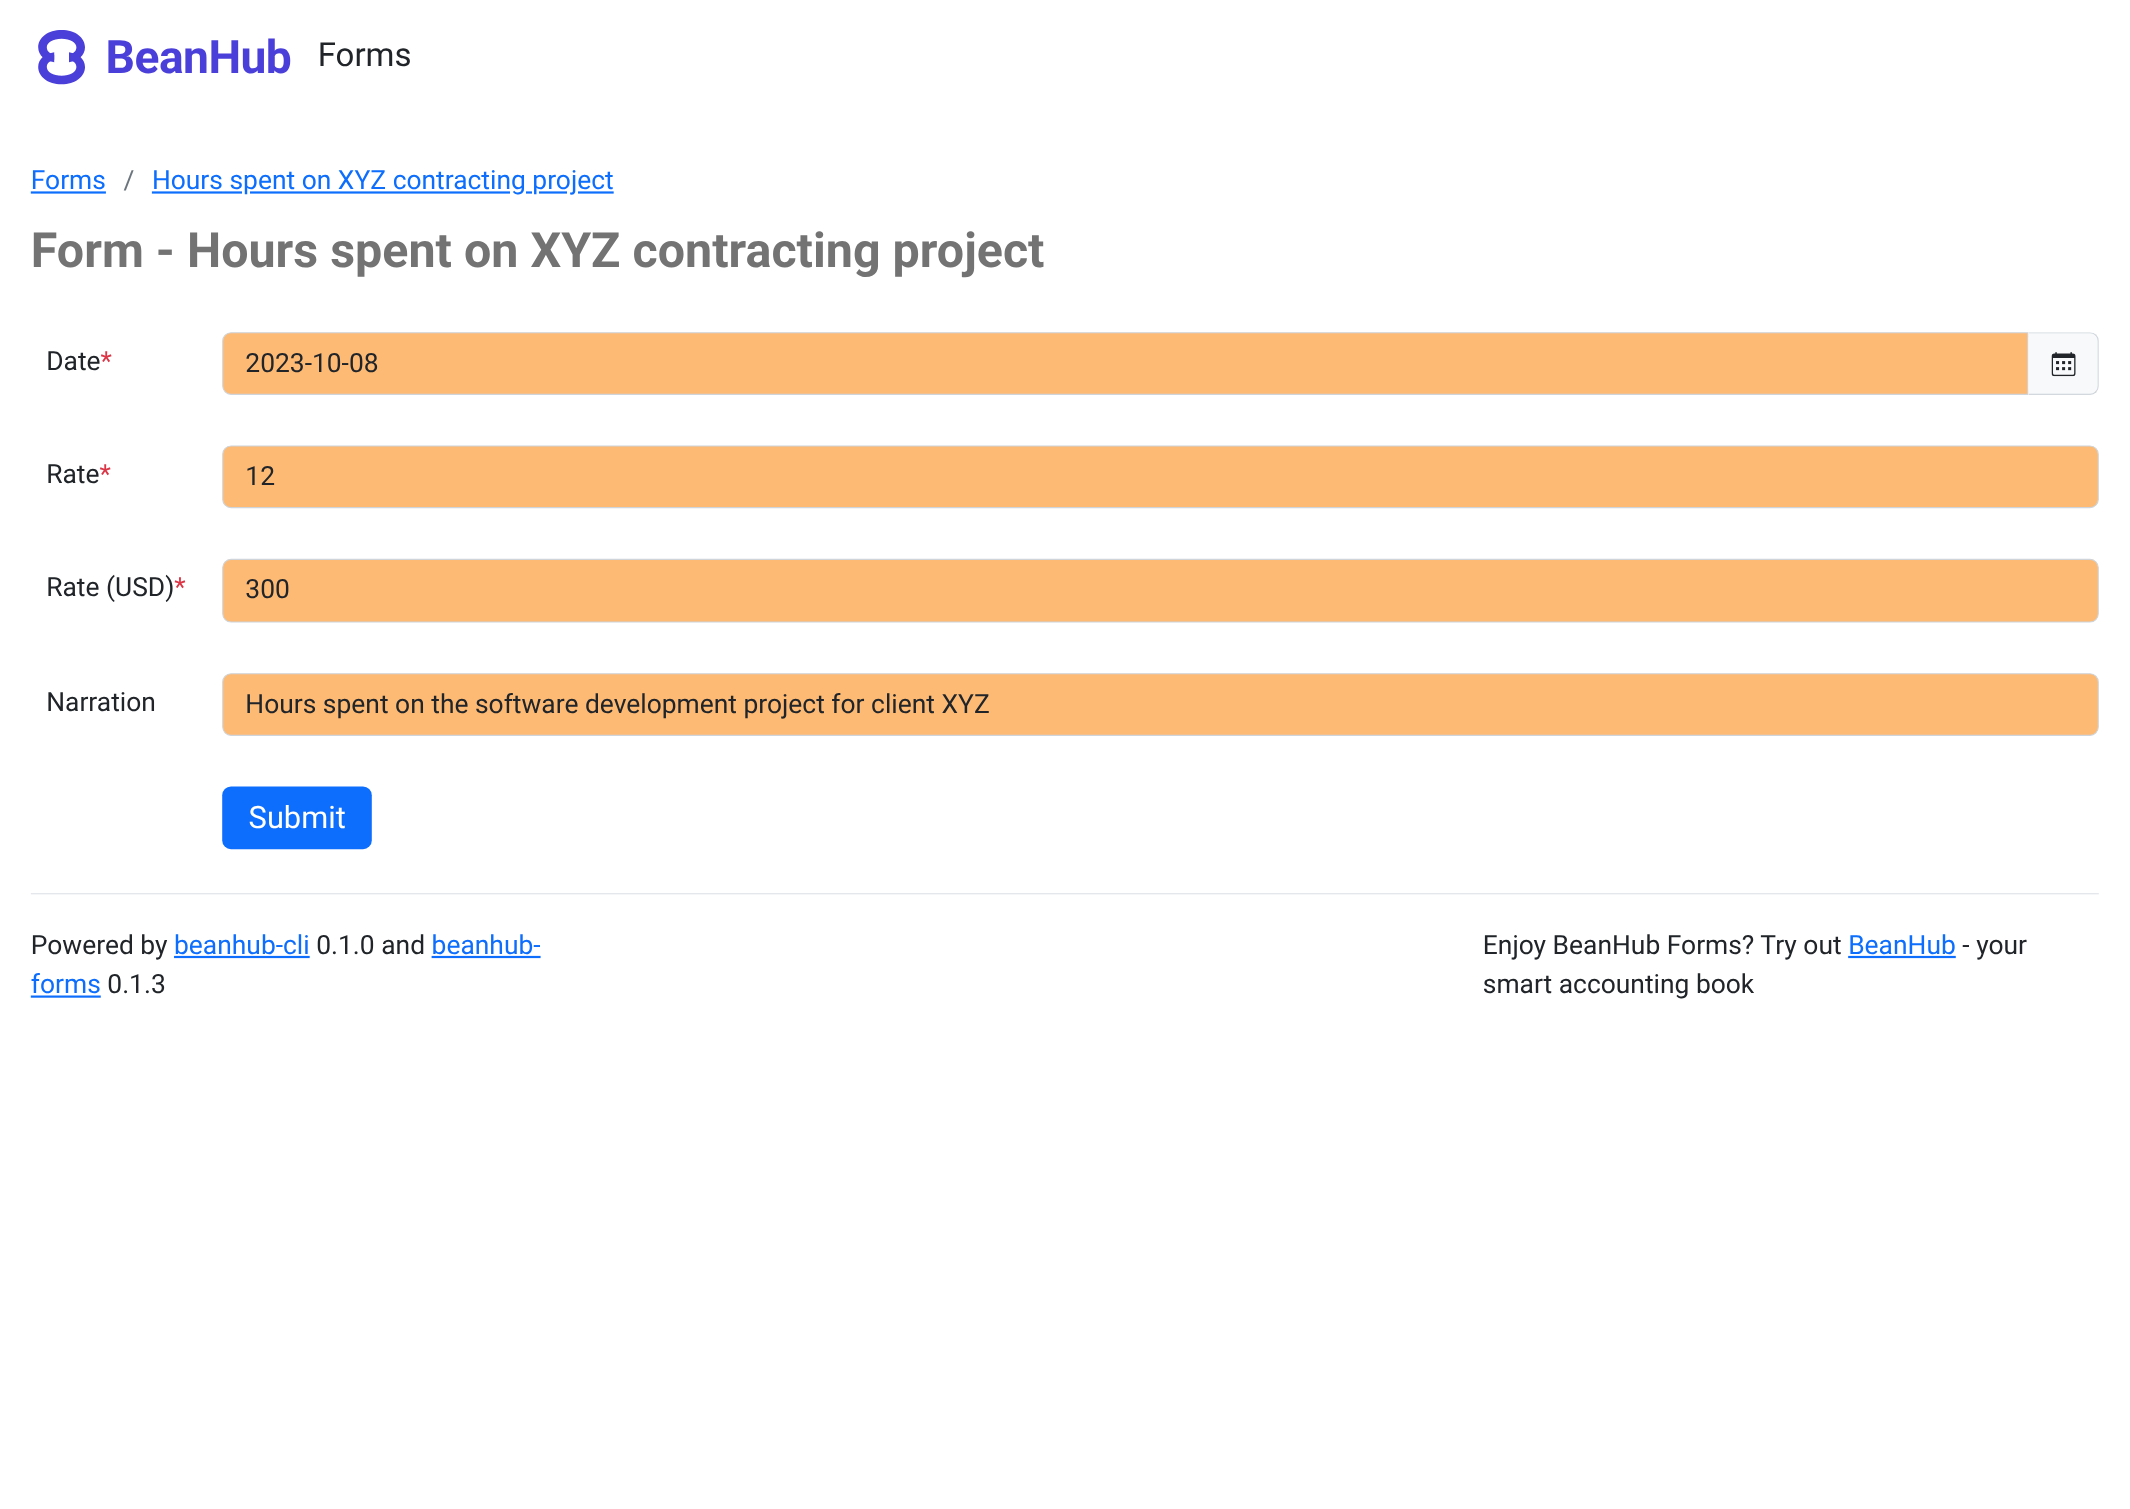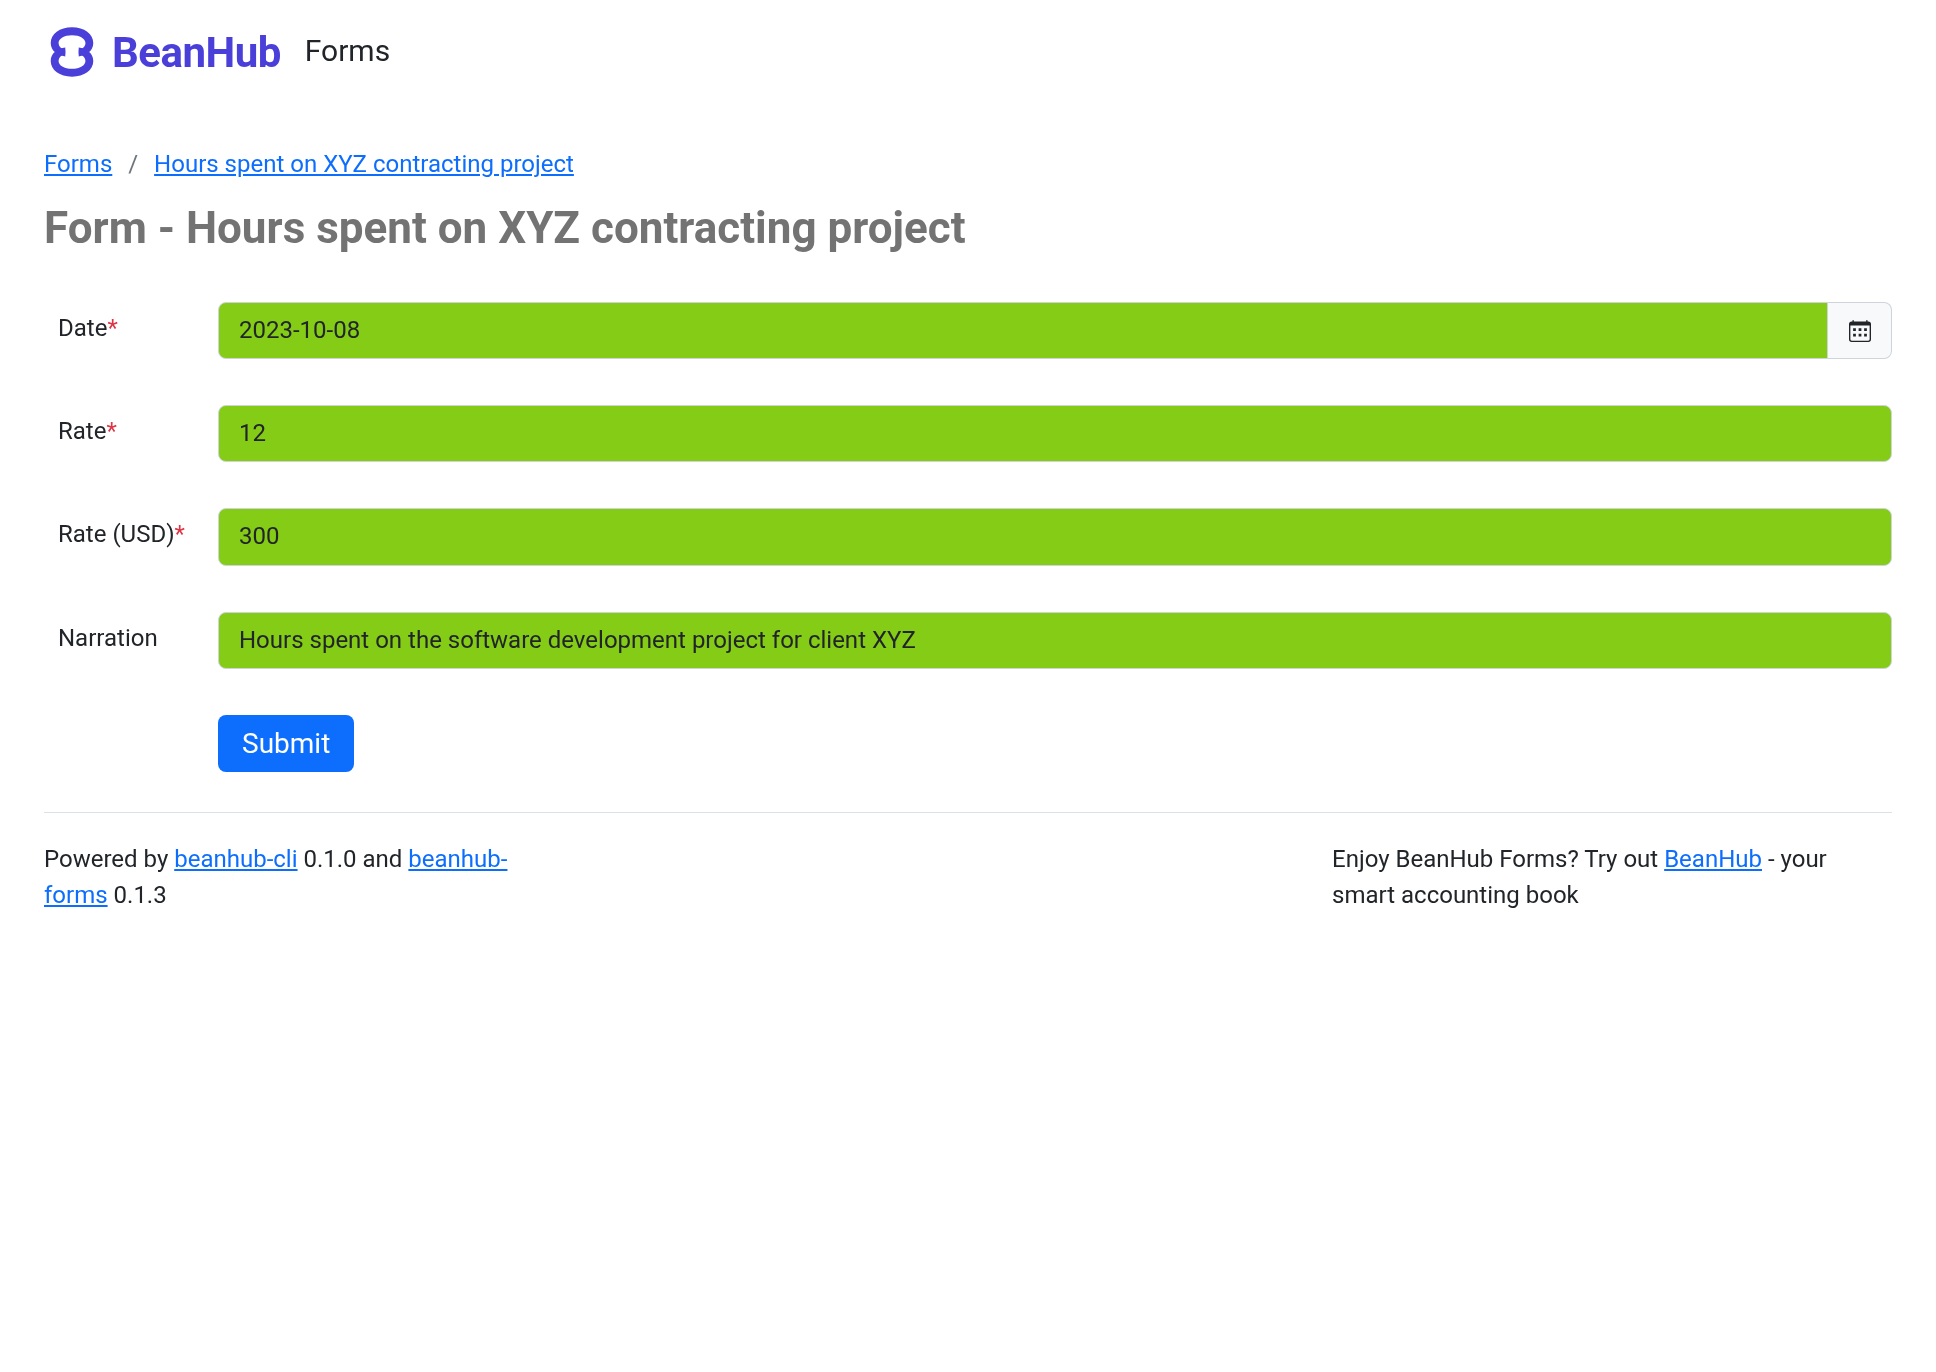--- a/index.html
+++ b/index.html
@@ -5,21 +5,21 @@
   * { box-sizing: border-box; }
   body {
     margin: 0;
     padding: 0;
     font-family: "Segoe UI", -apple-system, BlinkMacSystemFont, Roboto, "Helvetica Neue", Arial, sans-serif;
     color: #212529;
     background: #fff;
     font-size: 24px;
   }
   .container {
-    padding: 24px 44px;
+    padding: 24px 28px;
     max-width: 1936px;
   }
   .header {
     display: flex;
     align-items: center;
     gap: 24px;
     margin-bottom: 70px;
   }
   .logo-group {
     display: flex;
@@ -79,21 +79,21 @@
   .form-control-wrap {
     flex: 1;
     display: flex;
   }
   .form-control {
     flex: 1;
     font-size: 24px;
     padding: 12px 20px;
     border: 1px solid #ced4da;
     border-radius: 8px;
-    background: #84cc16;
+    background: #fdba74;
     color: #212529;
     line-height: 1.3;
     font-family: inherit;
   }
   .input-group .form-control {
     border-top-right-radius: 0;
     border-bottom-right-radius: 0;
   }
   .date-addon {
     display: flex;

